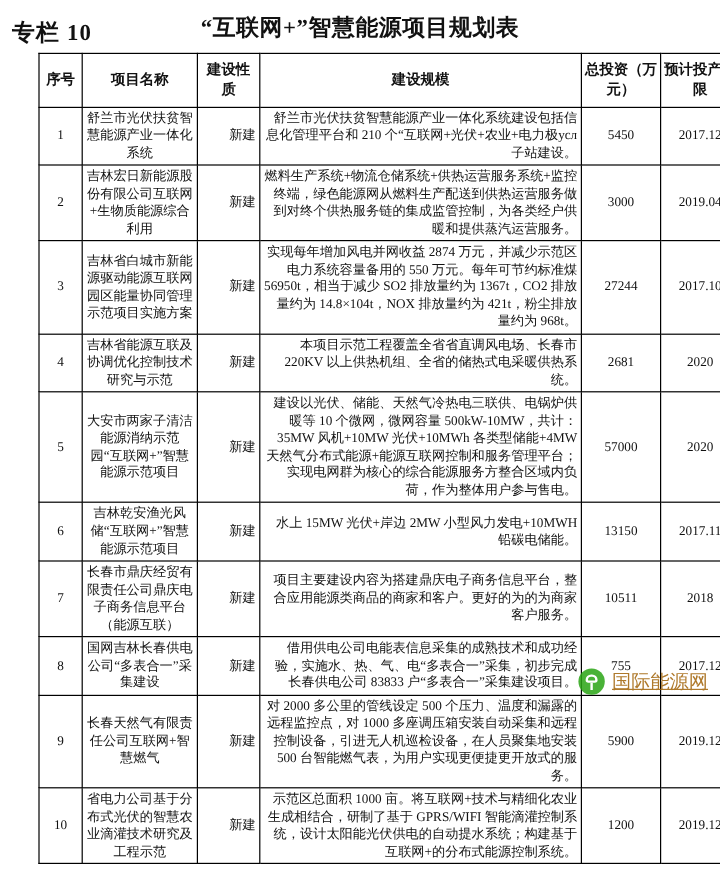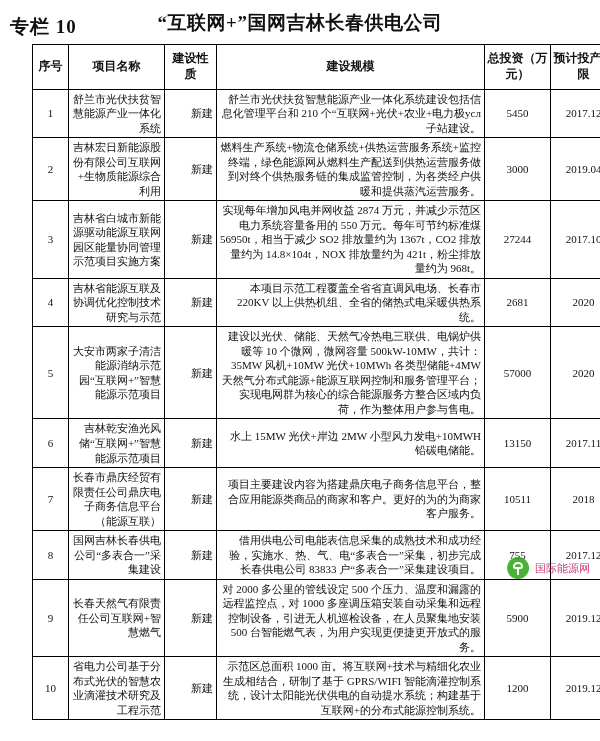--- a/index.html
+++ b/index.html
@@ -69,21 +69,21 @@
     padding: 6px 2px;
   }
   col.c-idx { width: 36px; }
   col.c-name { width: 96px; }
   col.c-type { width: 52px; }
   col.c-scale { width: 268px; }
   col.c-invest { width: 66px; }
   col.c-year { width: 66px; }
 
   td.idx { text-align: center; font-size: 12px; }
-  td.name { text-align: right; }
+  td.name { text-align: center; }
   td.type { text-align: right; font-size: 11px; }
   td.scale { text-align: right; }
   td.invest { text-align: center; font-size: 12px; }
   td.year { text-align: center; font-size: 12px; }
 
   .wm {
     position: absolute;
     right: 10px;
     bottom: 8px;
     display: flex;
@@ -112,33 +112,34 @@
   .wm-logo:after {
     content: "";
     position: absolute;
     left: 10px;
     top: 12px;
     width: 2px;
     height: 6px;
     background: #fff;
   }
   .wm-text {
-    font-size: 11px;
-    color: #be185d;
+    font-size: 16px;
+    color: #a16207;
     font-family: "Liberation Sans", sans-serif;
+    text-decoration: underline;
   }
 </style>
 </head>
 <body>
 
 <div class="page">
 
   <div class="header-row">
     <div class="column-tag">专栏 10</div>
-    <div class="doc-title">“互联网+”国网吉林长春供电公司</div>
+    <div class="doc-title">“互联网+”智慧能源项目规划表</div>
   </div>
 
   <table class="main">
     <colgroup>
       <col class="c-idx">
         <col class="c-name">
         <col class="c-type">
         <col class="c-scale">
         <col class="c-invest">
         <col class="c-year">

